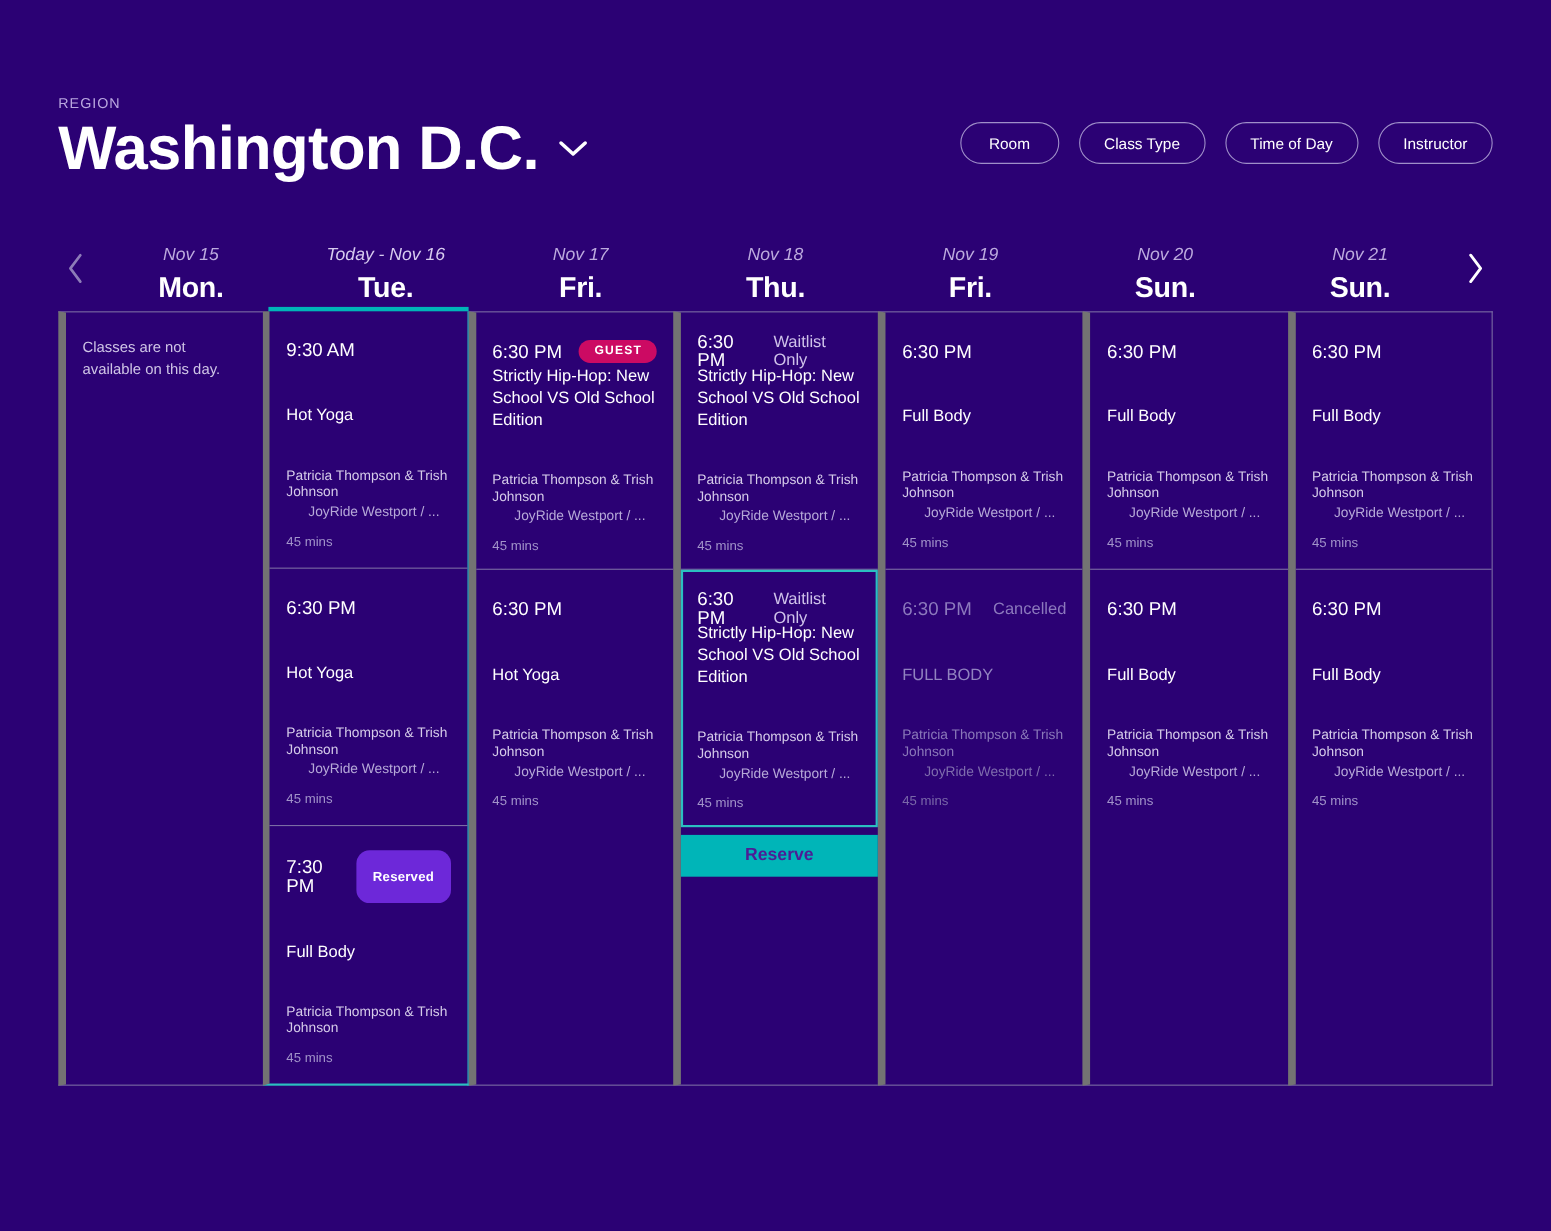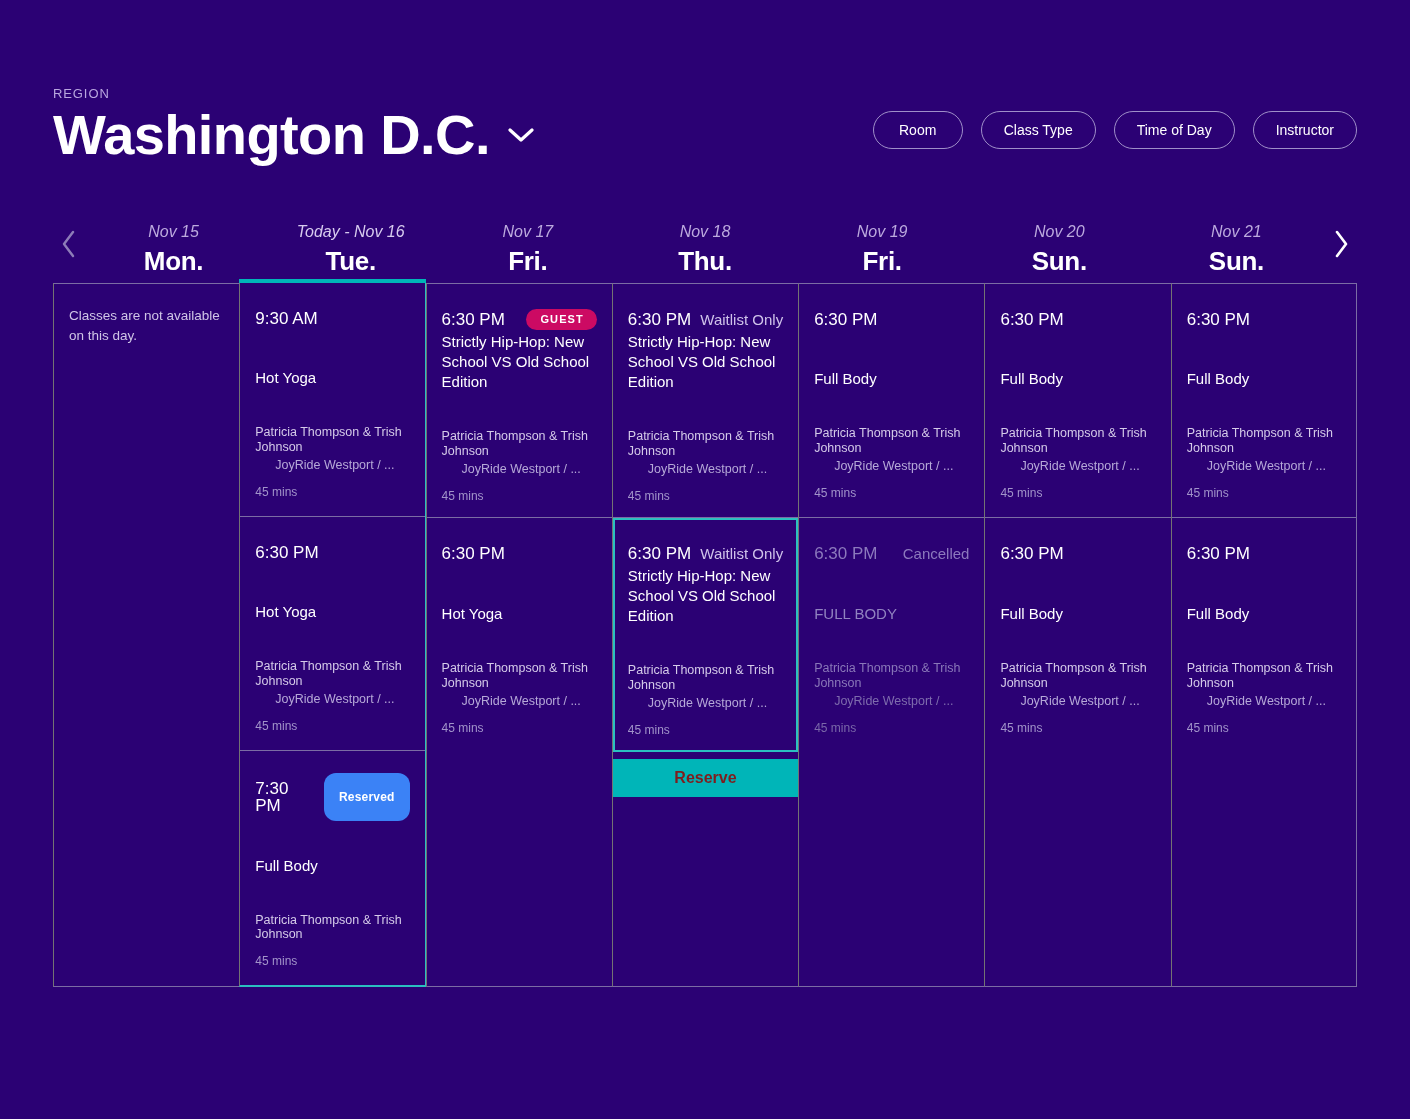--- a/index.html
+++ b/index.html
@@ -106,27 +106,27 @@
     width: 1304px; height: 705px;
   }
   .grid {
     display: grid;
     grid-template-columns: repeat(7, 1fr);
     width: 100%;
     position: relative;
   }
   .col {
     position: relative;
-    border-left: 1px solid #737373;
+    border-left: 7px solid #737373;
     border-top: 1px solid #7b6ca4;
     border-bottom: 1px solid #7b6ca4;
   }
   .col:last-child { border-right: 1px solid #7b6ca4; }
   .col.today {
-    border-left: 1px solid #737373;
+    border-left: 6px solid #737373;
     border-right: 1px solid #2bbfc0;
     border-bottom: 2px solid #2bbfc0;
     border-top: none;
     z-index: 3;
   }
   .today-bar {
     position: absolute;
     left: -1px; right: -1px; top: -4px;
     height: 4px;
     background: #00b5b8;
@@ -175,21 +175,21 @@
     font-weight: bold;
     letter-spacing: 1.1px;
     color: #ffffff;
     border-radius: 12px;
     padding: 5px 13px 5px 14px;
     line-height: 1;
     white-space: nowrap;
   }
   .badge.guest { background: #cc0a63; }
   .badge.reserved {
-    background: #3b82f6;
+    background: #6d28d9;
     letter-spacing: 0.2px;
     font-size: 12px;
     padding: 18px 15px;
   }
 
   .cell-body {
     margin-top: auto;
   }
   .class-title {
     font-size: 15px;
@@ -229,21 +229,21 @@
     padding: 0;
   }
 
   .reserve-btn {
     position: absolute;
     left: -2px;
     right: -2px;
     bottom: -47px;
     height: 38px;
     background: #00b5b8;
-    color: #7f1d1d;
+    color: #4c1d95;
     font-size: 16px;
     font-weight: bold;
     display: flex;
     align-items: center;
     justify-content: center;
     cursor: pointer;
     z-index: 6;
   }
 </style>
 </head>

